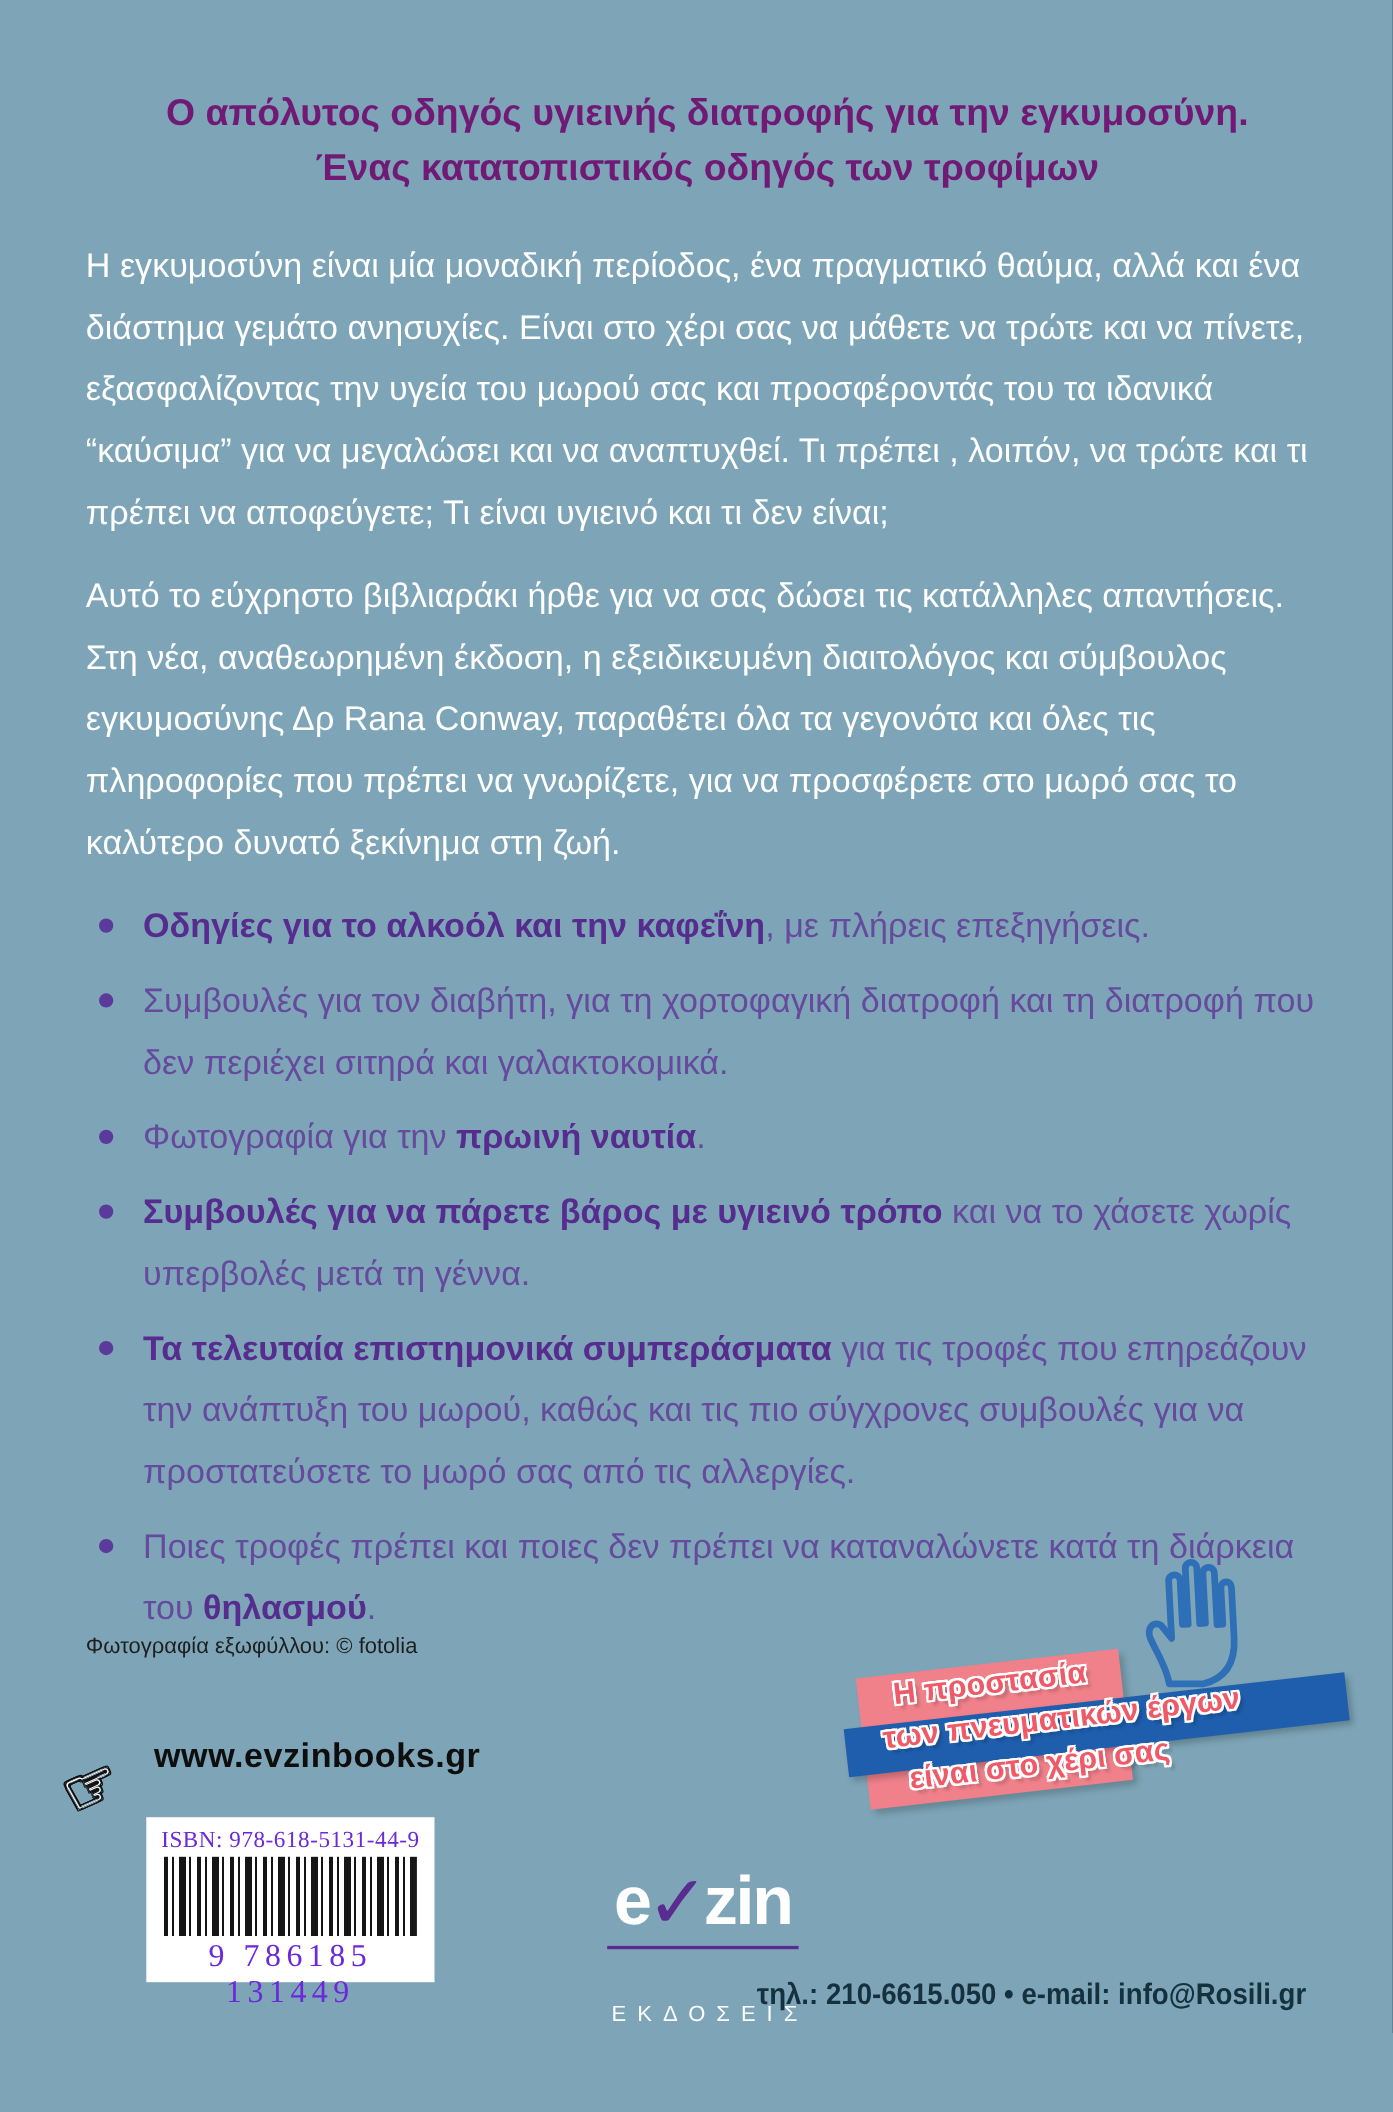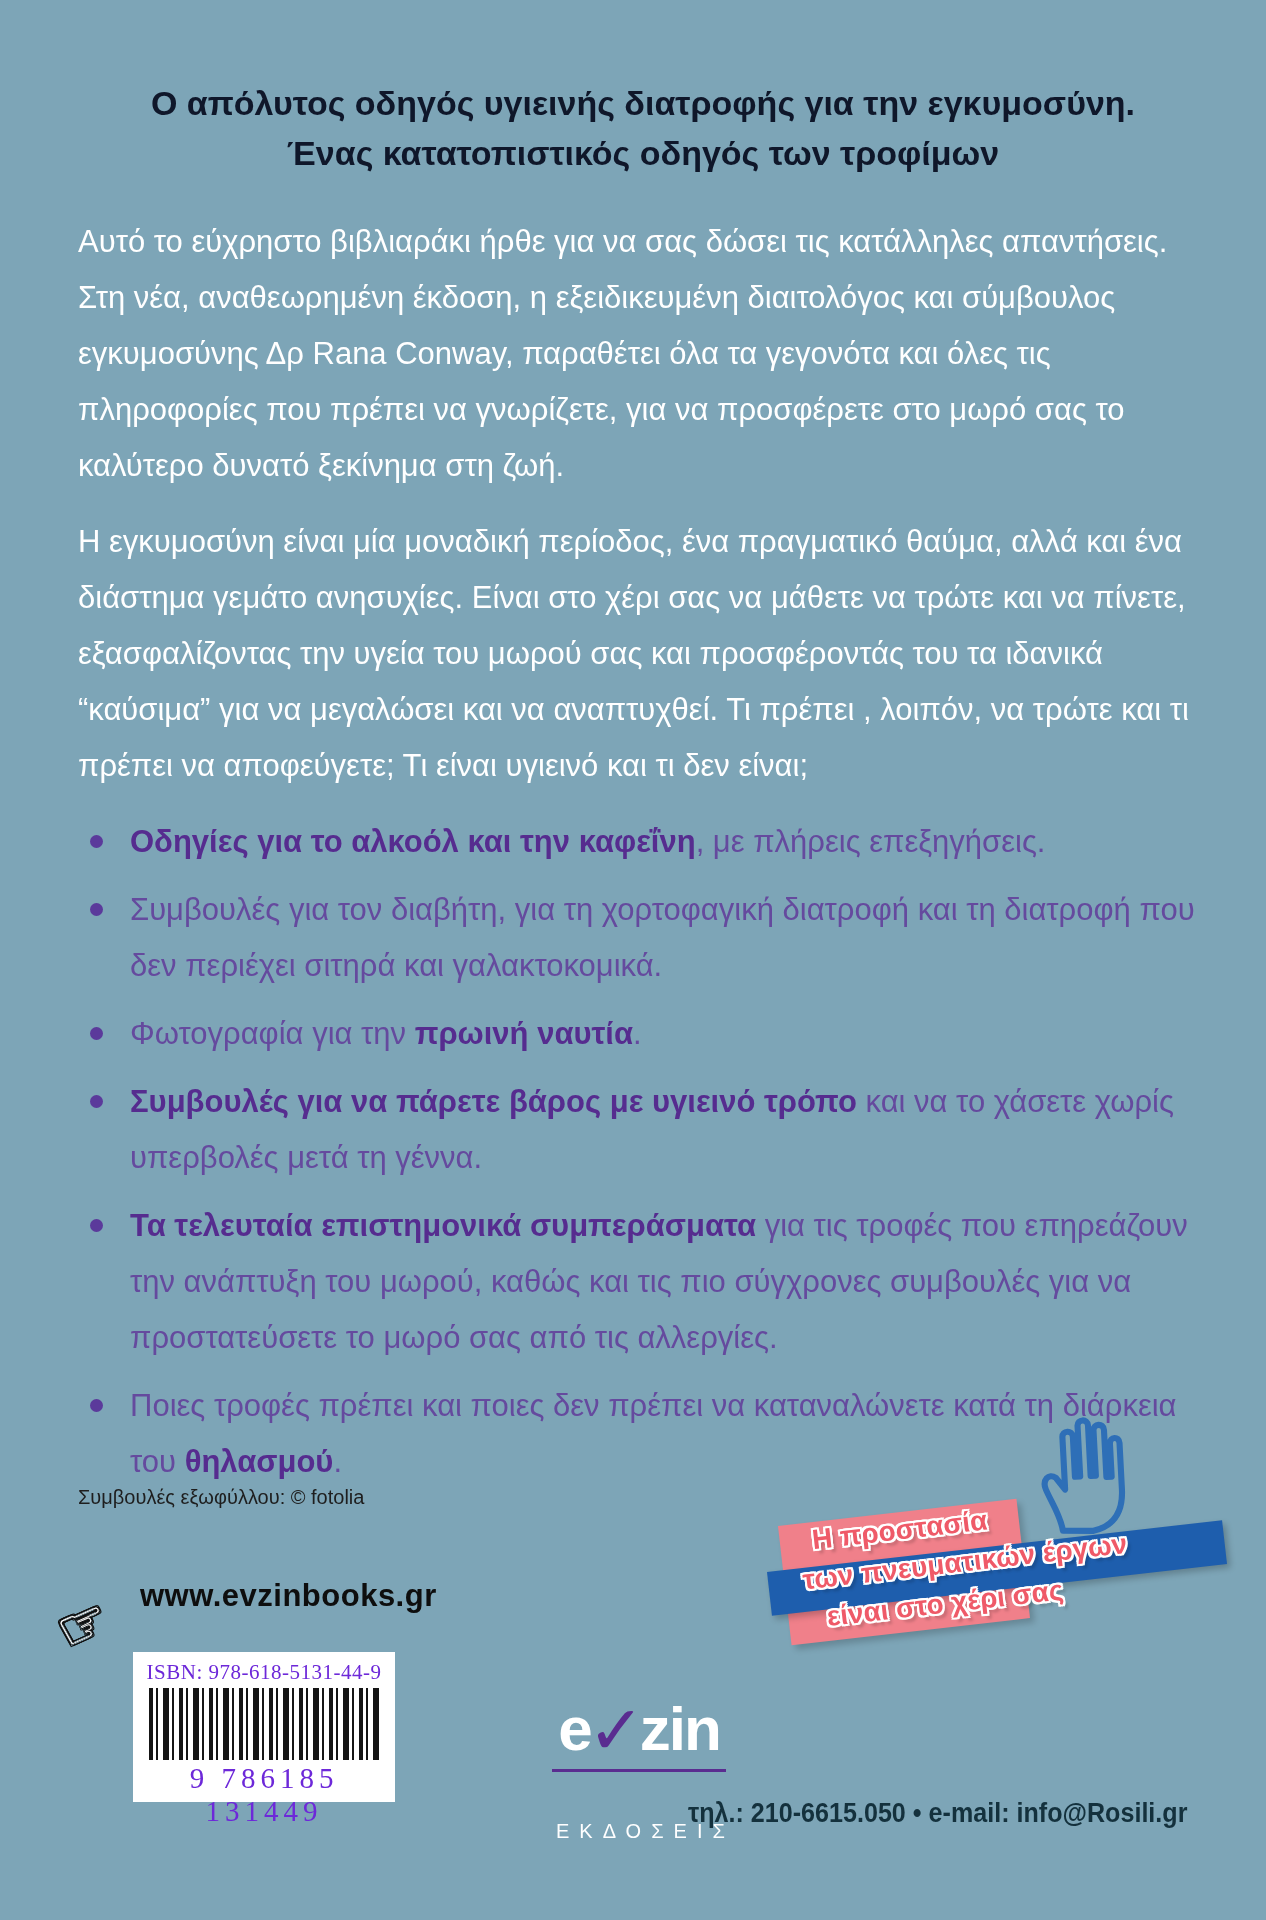--- a/index.html
+++ b/index.html
@@ -6,21 +6,21 @@
   .page{
     position:relative;
     width:1266px;height:1920px;
     background:#7DA5B7;
     overflow:hidden;
     font-family:"Liberation Sans","DejaVu Sans",sans-serif;
   }
   .content{padding:78px 58px 0 78px;}
   .heading{
     text-align:center;
-    color:#0f172a;
+    color:#701a75;
     font-weight:bold;
     font-size:34px;
     line-height:50px;
     margin-bottom:36px;
   }
   .para{
     color:#ffffff;
     font-size:31px;
     line-height:56px;
     margin:0 0 20px 0;
@@ -142,34 +142,34 @@
 <body>
 
 <div class="page">
 
   <div class="content">
     <div class="heading">
       <div>Ο απόλυτος οδηγός υγιεινής διατροφής για την εγκυμοσύνη.</div>
       <div>Ένας κατατοπιστικός οδηγός των τροφίμων</div>
     </div>
 
+    <p class="para">Η εγκυμοσύνη είναι μία μοναδική περίοδος, ένα πραγματικό θαύμα, αλλά και ένα διάστημα γεμάτο ανησυχίες. Είναι στο χέρι σας να μάθετε να τρώτε και να πίνετε, εξασφαλίζοντας την υγεία του μωρού σας και προσφέροντάς του τα ιδανικά “καύσιμα” για να μεγαλώσει και να αναπτυχθεί. Τι πρέπει , λοιπόν, να τρώτε και τι πρέπει να αποφεύγετε; Τι είναι υγιεινό και τι δεν είναι;</p>
     <p class="para">Αυτό το εύχρηστο βιβλιαράκι ήρθε για να σας δώσει τις κατάλληλες απαντήσεις. Στη νέα, αναθεωρημένη έκδοση, η εξειδικευμένη διαιτολόγος και σύμβουλος εγκυμοσύνης Δρ Rana Conway, παραθέτει όλα τα γεγονότα και όλες τις πληροφορίες που πρέπει να γνωρίζετε, για να προσφέρετε στο μωρό σας το καλύτερο δυνατό ξεκίνημα στη ζωή.</p>
-    <p class="para">Η εγκυμοσύνη είναι μία μοναδική περίοδος, ένα πραγματικό θαύμα, αλλά και ένα διάστημα γεμάτο ανησυχίες. Είναι στο χέρι σας να μάθετε να τρώτε και να πίνετε, εξασφαλίζοντας την υγεία του μωρού σας και προσφέροντάς του τα ιδανικά “καύσιμα” για να μεγαλώσει και να αναπτυχθεί. Τι πρέπει , λοιπόν, να τρώτε και τι πρέπει να αποφεύγετε; Τι είναι υγιεινό και τι δεν είναι;</p>
 
     <ul class="highlights">
         <li><span class="seg bold">Οδηγίες για το αλκοόλ και την καφεΐνη</span><span class="seg">, με πλήρεις επεξηγήσεις.</span></li>
         <li><span class="seg">Συμβουλές για τον διαβήτη, για τη χορτοφαγική διατροφή και τη διατροφή που δεν περιέχει σιτηρά και γαλακτοκομικά.</span></li>
         <li><span class="seg">Φωτογραφία για την </span><span class="seg bold">πρωινή ναυτία</span><span class="seg">.</span></li>
         <li><span class="seg bold">Συμβουλές για να πάρετε βάρος με υγιεινό τρόπο</span><span class="seg"> και να το χάσετε χωρίς υπερβολές μετά τη γέννα.</span></li>
         <li><span class="seg bold">Τα τελευταία επιστημονικά συμπεράσματα</span><span class="seg"> για τις τροφές που επηρεάζουν την ανάπτυξη του μωρού, καθώς και τις πιο σύγχρονες συμβουλές για να προστατεύσετε το μωρό σας από τις αλλεργίες.</span></li>
         <li><span class="seg">Ποιες τροφές πρέπει και ποιες δεν πρέπει να καταναλώνετε κατά τη διάρκεια του </span><span class="seg bold">θηλασμού</span><span class="seg">.</span></li>
       </ul>
   </div>
 
-  <div class="photo-credit">Συμβουλές εξωφύλλου: © fotolia</div>
+  <div class="photo-credit">Φωτογραφία εξωφύλλου: © fotolia</div>
 
   <div class="badge-pink"></div>
   <div class="badge-band"></div>
   <div class="badge-text">
     <div class="l1">Η προστασία</div>
     <div class="l2">των πνευματικών έργων</div>
     <div class="l3">είναι στο χέρι σας</div>
   </div>
   <svg class="hand-svg" width="96" height="130" viewBox="0 0 110 146">
     <path d="M32 138 C30 120 21 106 15 90 C11 79 19 71 27 77 L37 91 L37 31 C37 23 49 23 49 31 L49 77 L55 77 L55 19 C55 11 67 11 67 19 L67 77 L73 77 L73 25 C73 17 85 17 85 25 L85 79 L91 79 L91 41 C91 33 102 33 102 41 L102 94 C102 122 89 136 67 140 Z" fill="none" stroke="#2E6FB7" stroke-width="7" stroke-linecap="round" stroke-linejoin="round"></path>

